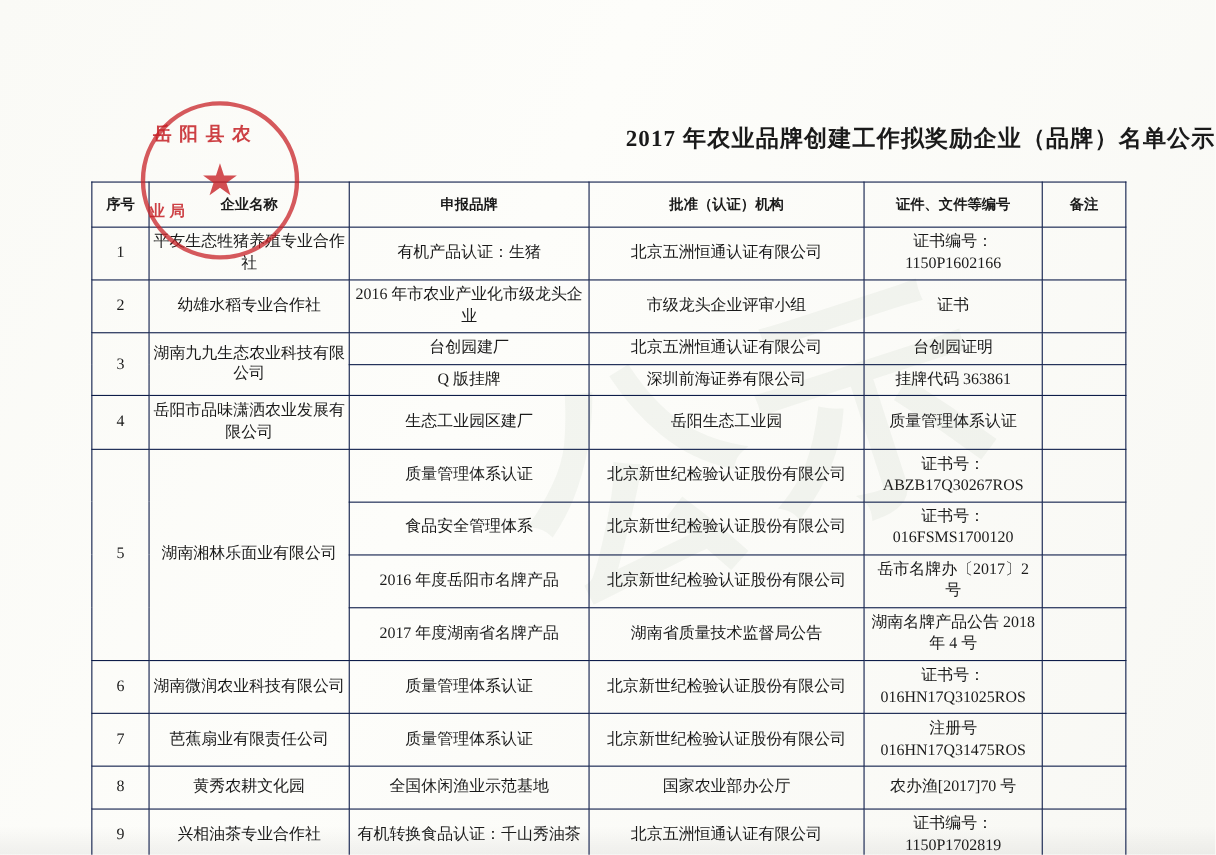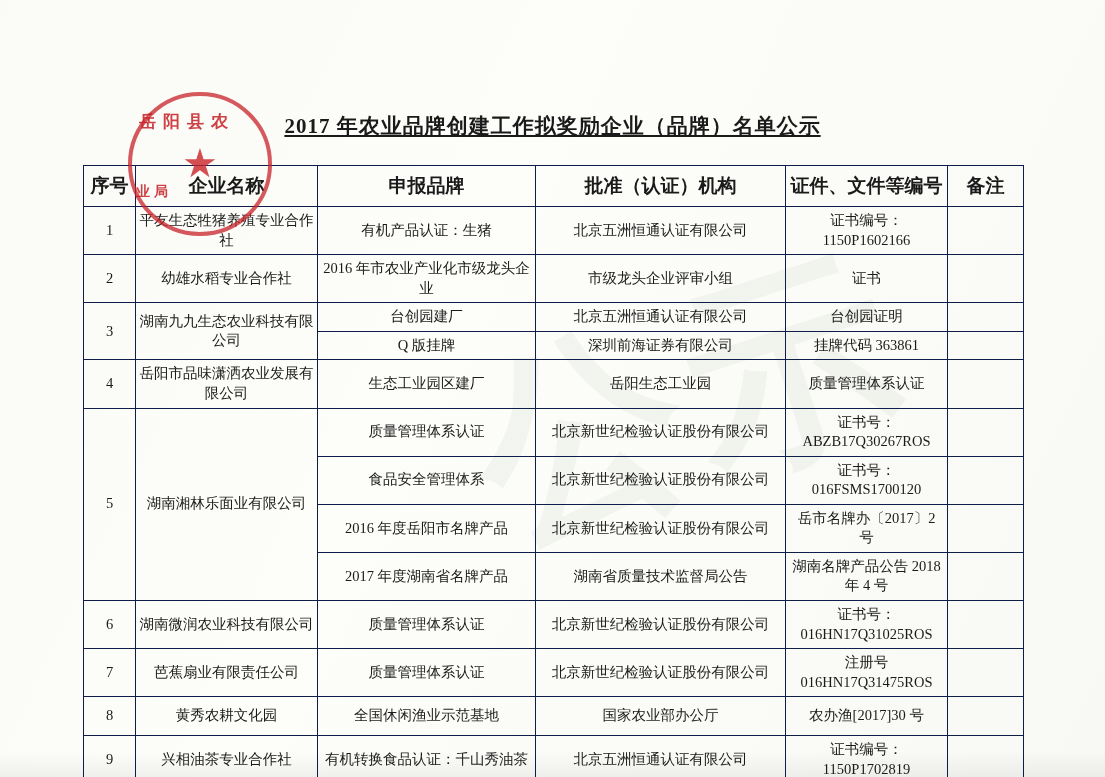--- a/index.html
+++ b/index.html
@@ -38,26 +38,25 @@
     pointer-events: none;
     user-select: none;
     white-space: nowrap;
   }
 
   .doc-title {
     position: absolute;
     top: 112px;
     left: 0;
     width: 1105px;
-    text-align: center;
+    text-align: right;
     font-size: 21px;
     font-weight: bold;
     letter-spacing: 1px;
     font-family: "Liberation Serif", "DejaVu Serif", serif;
-    text-decoration: underline;
   }
 
   .stamp {
     position: absolute;
     left: 128px;
     top: 92px;
     width: 136px;
     height: 136px;
     border: 4px solid rgba(200, 35, 40, 0.75);
     border-radius: 50%;
@@ -103,21 +102,21 @@
     font-size: 14.5px;
     text-align: center;
     vertical-align: middle;
     padding: 4px 3px;
     line-height: 1.35;
     font-weight: normal;
     font-family: "Liberation Serif", "DejaVu Serif", serif;
   }
   table.grid thead th {
     font-weight: bold;
-    font-size: 19px;
+    font-size: 13px;
     height: 32px;
   }
   .col-no    { width: 52px; }
   .col-name  { width: 182px; }
   .col-brand { width: 218px; }
   .col-org   { width: 250px; }
   .col-cert  { width: 162px; }
   .col-note  { width: 76px; }
 
   td.row-tall { height: 30px; }
@@ -253,21 +252,21 @@
       <td>北京新世纪检验认证股份有限公司</td>
       <td>注册号 016HN17Q31475ROS</td>
       <td></td>
     </tr>
 
     <tr>
       <td class="row-tall">8</td>
       <td>黄秀农耕文化园</td>
       <td>全国休闲渔业示范基地</td>
       <td>国家农业部办公厅</td>
-      <td>农办渔[2017]30 号</td>
+      <td>农办渔[2017]70 号</td>
       <td></td>
     </tr>
 
     <tr>
       <td class="row-tall">9</td>
       <td>兴相油茶专业合作社</td>
       <td>有机转换食品认证：千山秀油茶</td>
       <td>北京五洲恒通认证有限公司</td>
       <td>证书编号：1150P1702819</td>
       <td></td>

